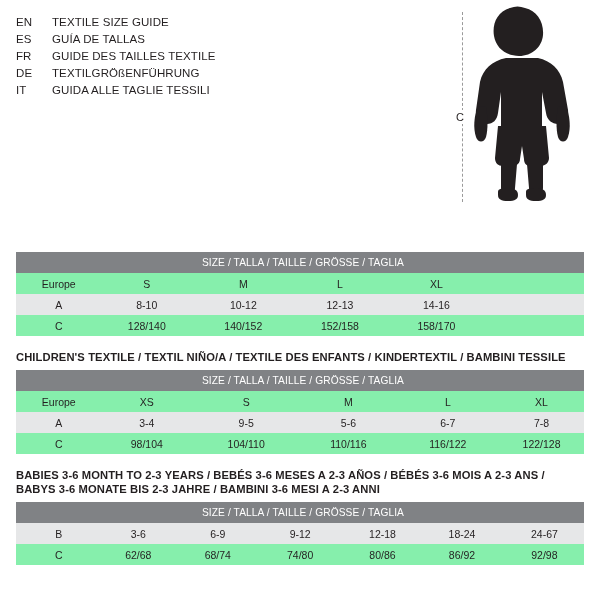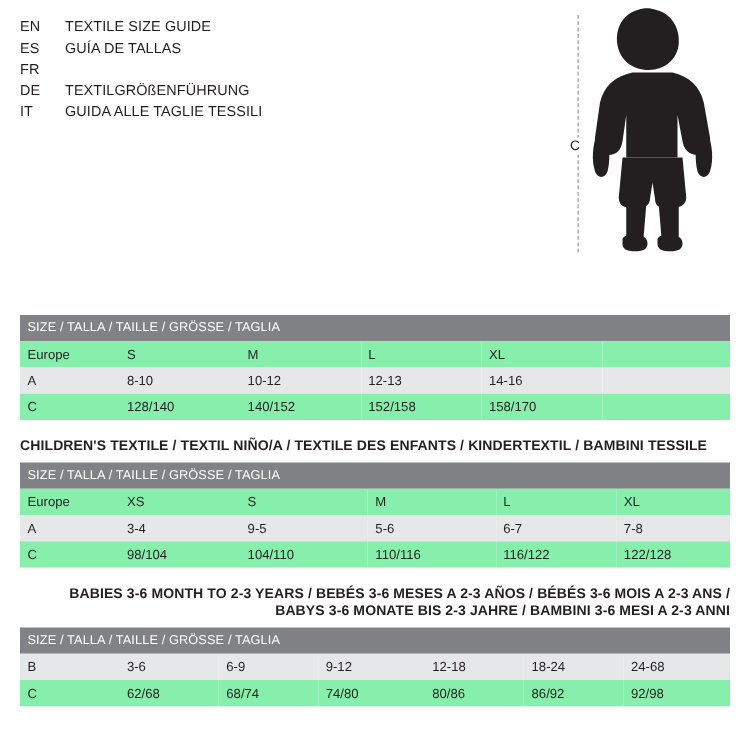--- a/index.html
+++ b/index.html
@@ -81,32 +81,31 @@
   }
   .section-title {
     font-size: 11.2px;
     font-weight: bold;
     letter-spacing: 0.1px;
     margin-bottom: 6px;
     line-height: 14px;
   }
   .section-title.multi {
     line-height: 14px;
-    text-align: right;
   }
 
   
   table.size-table {
     border-collapse: collapse;
     width: 100%;
     font-size: 10.5px;
     table-layout: fixed;
   }
   table.size-table td, table.size-table th {
-    text-align: left;
+    text-align: center;
     padding: 3px 0 3px 6px;
     font-weight: normal;
     vertical-align: middle;
     height: 15px;
   }
   .hdr-row td {
     background: #808285;
     color: #ffffff;
     font-size: 10.2px;
     letter-spacing: 0.1px;
@@ -129,20 +128,21 @@
     <div class="lang-row">
       <span class="lang-code">EN</span>
       <span class="lang-title">TEXTILE SIZE GUIDE</span>
     </div>
     <div class="lang-row">
       <span class="lang-code">ES</span>
       <span class="lang-title">GUÍA DE TALLAS</span>
     </div>
     <div class="lang-row">
       <span class="lang-code">FR</span>
+      <span class="lang-title">GUIDE DES TAILLES TEXTILE</span>
     </div>
     <div class="lang-row">
       <span class="lang-code">DE</span>
       <span class="lang-title">TEXTILGRÖßENFÜHRUNG</span>
     </div>
     <div class="lang-row">
       <span class="lang-code">IT</span>
       <span class="lang-title">GUIDA ALLE TAGLIE TESSILI</span>
     </div>
   </div>
@@ -277,21 +277,21 @@
         <tr class="hdr-row">
           <td colspan="7">SIZE / TALLA / TAILLE / GRÖSSE / TAGLIA</td>
         </tr>
         <tr class="row-shade">
           <td>B</td>
           <td>3-6</td>
           <td>6-9</td>
           <td>9-12</td>
           <td>12-18</td>
           <td>18-24</td>
-          <td>24-68</td>
+          <td>24-67</td>
         </tr>
         <tr class="row-plain">
           <td>C</td>
           <td>62/68</td>
           <td>68/74</td>
           <td>74/80</td>
           <td>80/86</td>
           <td>86/92</td>
           <td>92/98</td>
         </tr>

